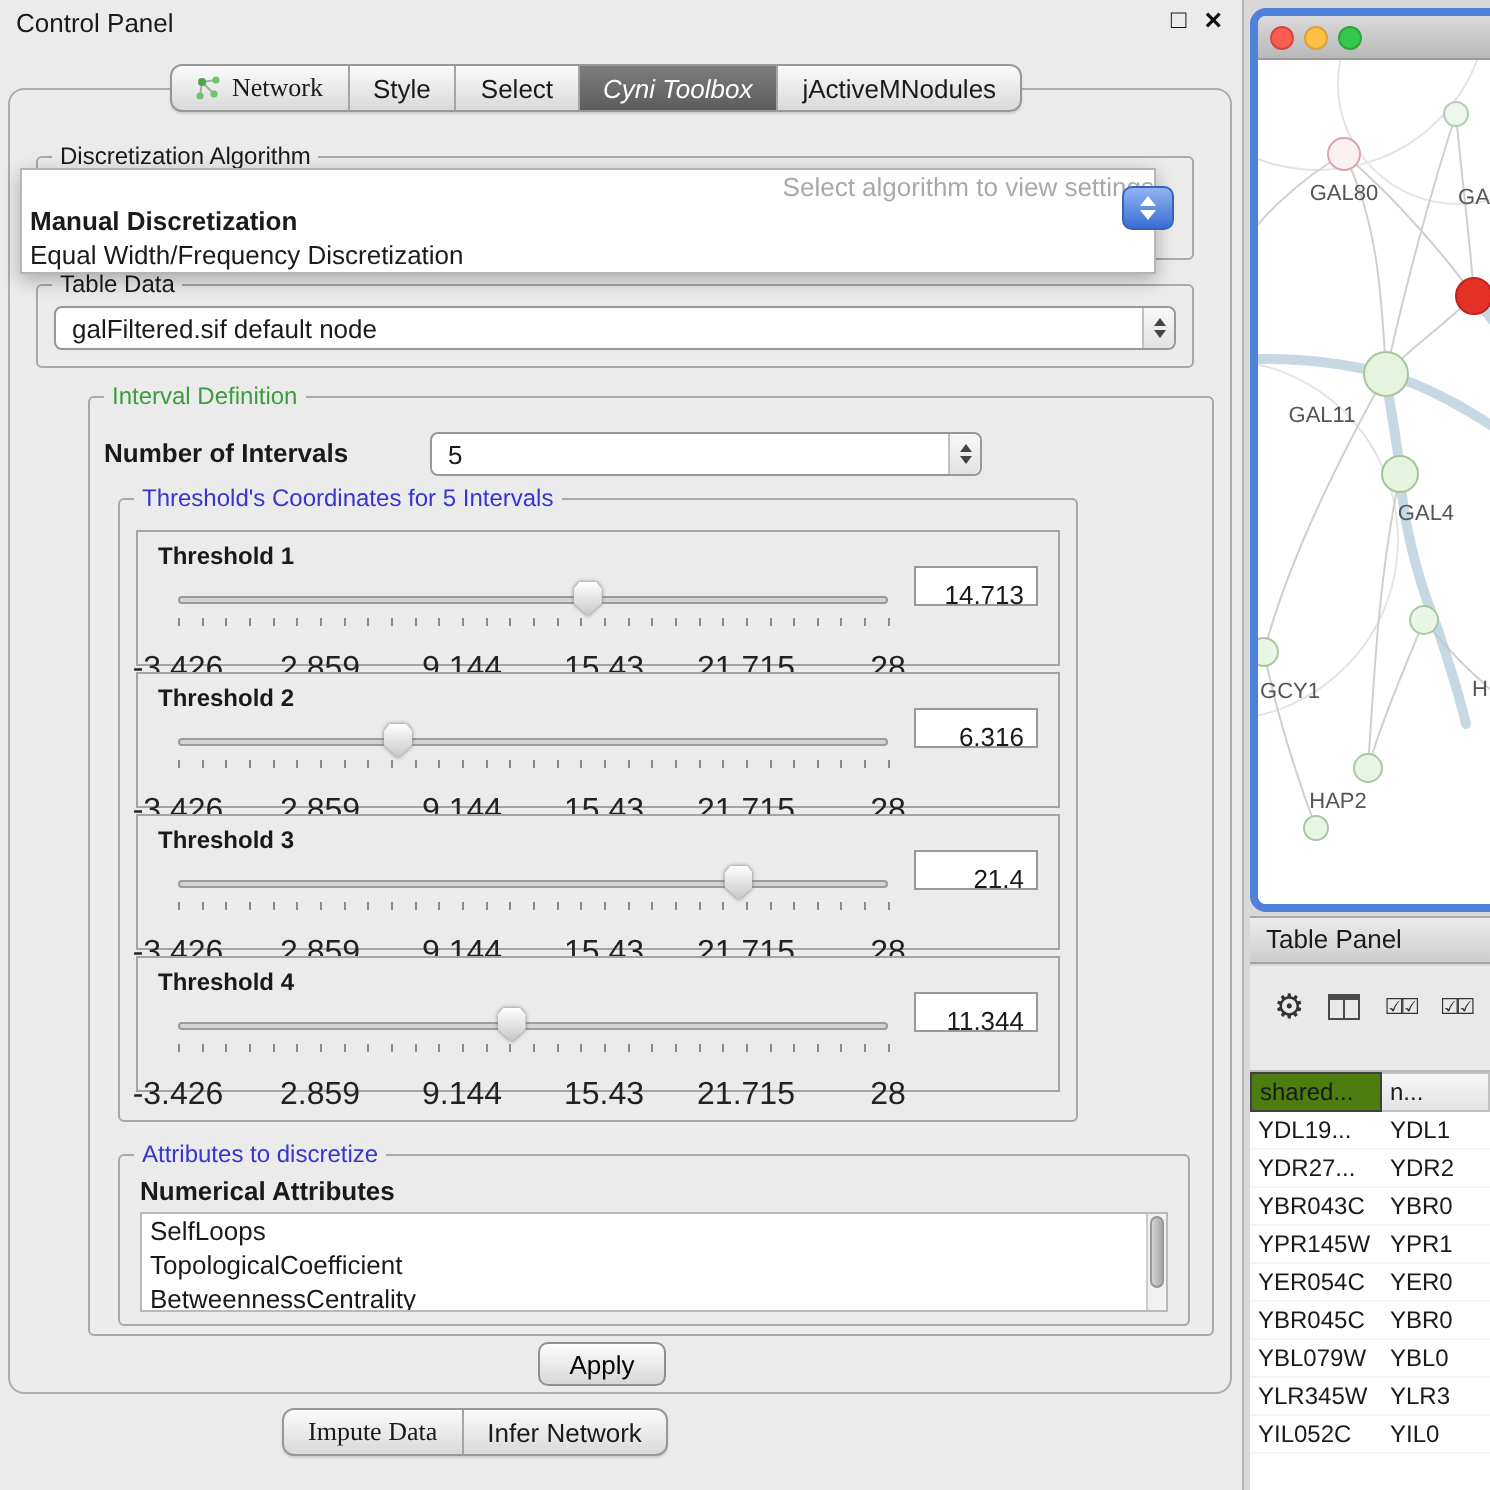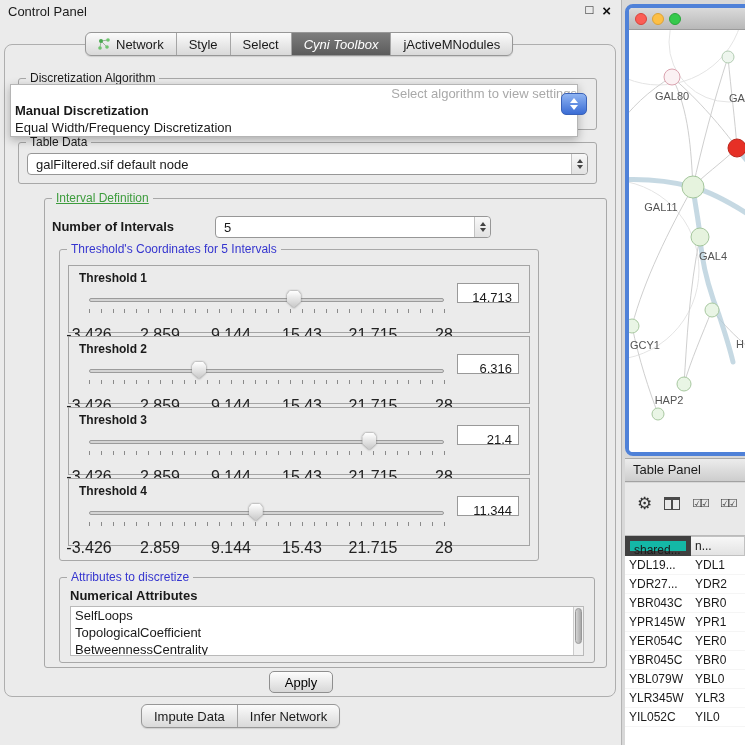--- a/index.html
+++ b/index.html
@@ -9,29 +9,29 @@
   
   .cp { position:absolute; left:0; top:0; width:622px; height:745px; background:#ebebeb; border-right:1px solid #b4b4b4; }
   .cp-title { position:absolute; left:8px; top:4px; font-size:13px; }
   .winbtns { position:absolute; right:10px; top:2px; display:flex; gap:9px; font-size:13px; color:#111; }
   .wb.x { font-weight:bold; font-size:15px; line-height:17px; }
   .content-border { position:absolute; left:4px; top:44px; width:612px; height:653px; border:1px solid #aeaeae; border-radius:8px; }
 
   
   .segbar { position:absolute; display:flex; height:24px; border:1px solid #979797; border-radius:6px; overflow:hidden; background:linear-gradient(#fbfbfb,#d9d9d9); box-shadow:0 1px 1px rgba(0,0,0,.12); z-index:5; }
   .segbar .seg { display:flex; align-items:center; gap:5px; padding:0 12px; font-size:13px; border-left:1px solid #a5a5a5; white-space:nowrap; }
-  .segbar .seg:first-child { border-left:none; }
+  .segbar .seg:first-child { border-left:none;font-family:Liberation Serif, serif; }
   .segbar .seg.sel { background:linear-gradient(#7d7d7d,#5c5c5c); color:#fff;font-style:italic; }
   #topTabs { left:85px; top:32px; }
   #bottomTabs { left:141px; top:704px; }
 
   
   .group { position:absolute; border:1px solid #a8a8a8; border-radius:3px; }
   .gtitle { position:absolute; top:-8px; left:7px; background:#ebebeb; padding:0 4px; font-size:12px; white-space:nowrap; }
-  .gtitle.green { color:#3d9c3d;text-decoration:underline; }
+  .gtitle.green { color:#3d9c3d; }
   .gtitle.blue { color:#3535cf; }
 
   .alg { left:18px; top:78px; width:579px; height:52px; }
 
   
   .dropdown { position:absolute; left:10px; top:84px; width:568px; height:53px; background:#fff; border:1px solid #b5b5b5; box-shadow:0 3px 9px rgba(0,0,0,.28); z-index:20; }
   .dd-hint { text-align:right; color:#a9a9a9; font-size:13px; padding-top:1px; }
   .dd-opt { font-size:13px; padding:2px 0 0 4px; }
   .dd-opt.bold { font-weight:bold; }
   .combo-cap { position:absolute; left:561px; top:93px; width:26px; height:22px; border-radius:5px; background:linear-gradient(#8fb4f2,#3a6cd4); border:1px solid #3a62b8; z-index:22; display:flex; flex-direction:column; align-items:center; justify-content:center; gap:2px; }
@@ -84,21 +84,21 @@
 
   
   .tp-bar { position:absolute; left:625px; top:458px; width:120px; height:24px; background:linear-gradient(#ececec,#cdcdcd); border-top:1px solid #aaa; border-bottom:1px solid #a2a2a2; line-height:22px; padding-left:8px; font-size:13px; }
   .tp { position:absolute; left:625px; top:483px; width:120px; height:262px; background:#e9e9e9; }
   .tp-toolbar { position:absolute; left:0; top:4px; right:0; height:32px; display:flex; align-items:center; gap:12px; padding-left:12px; overflow:hidden; }
   .gear { font-size:17px; color:#333; }
   .colicon { width:16px; height:13px; border:1px solid #4a4a4a; border-top:3px solid #4a4a4a; background:linear-gradient(90deg,transparent 46%,#4a4a4a 46%,#4a4a4a 54%,transparent 54%); }
   .checks { font-size:11px; letter-spacing:-2px; color:#333; white-space:nowrap; }
   .tp-table { position:absolute; left:0; top:52px; right:0; bottom:0; background:#fff; border-top:1px solid #bbb; overflow:hidden; }
   .tr-head { display:flex; height:20px; font-size:12px; }
-  .th1 { width:66px; background:#14b8a6; border:5px solid #404040; line-height:18px; padding-left:4px; }
+  .th1 { width:66px; background:#4d7c0f; border:1px solid #404040; line-height:18px; padding-left:4px; }
   .th2 { flex:1; background:linear-gradient(#f7f7f7,#e3e3e3); border:1px solid #c1c1c1; border-left:none; line-height:18px; padding-left:4px; }
   .trow { display:flex; height:19px; font-size:12px; line-height:19px; border-bottom:1px solid #f5f5f5; }
   .td1 { width:66px; padding-left:4px; overflow:hidden; white-space:nowrap; }
   .td2 { flex:1; padding-left:4px; overflow:hidden; white-space:nowrap; }
 </style>
 </head>
 <body>
 
 <div class="cp">
   <span class="cp-title">Control Panel</span>

